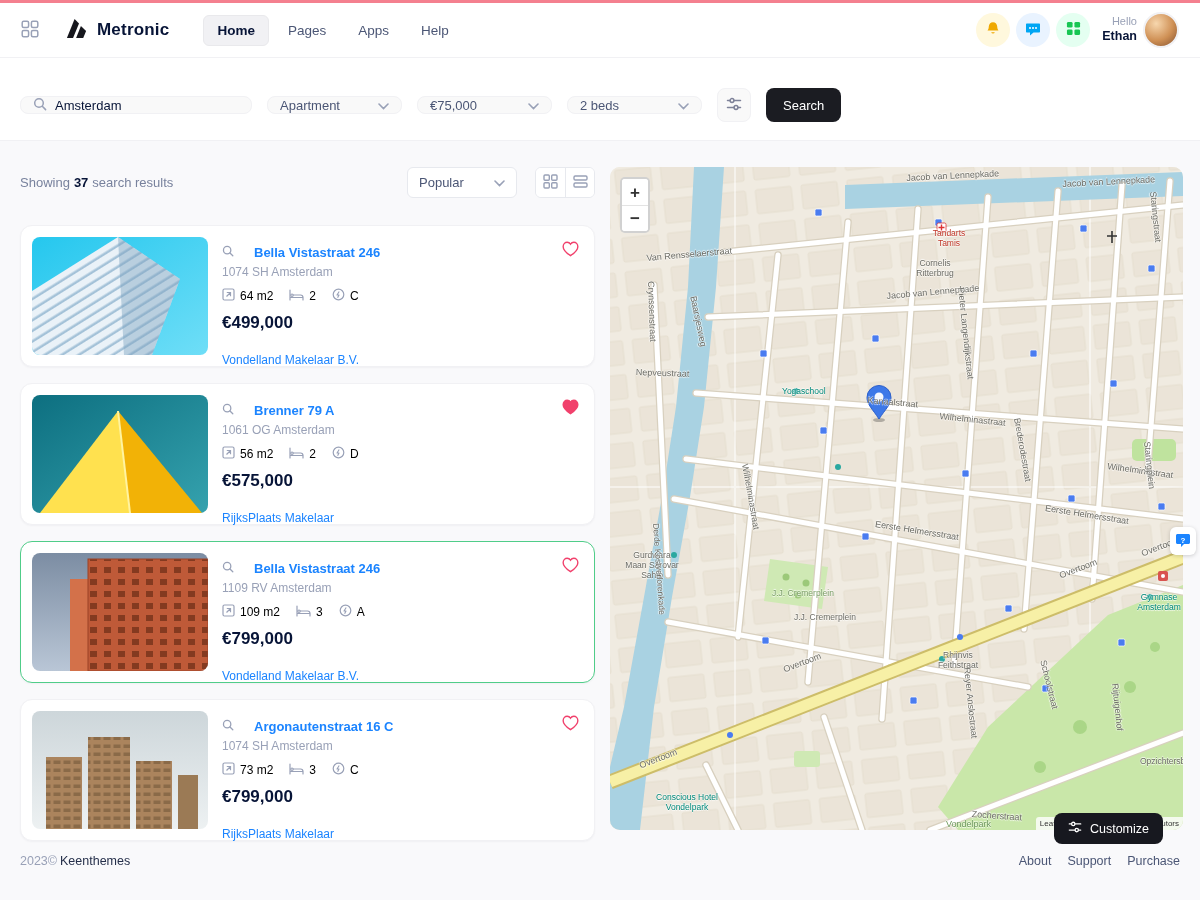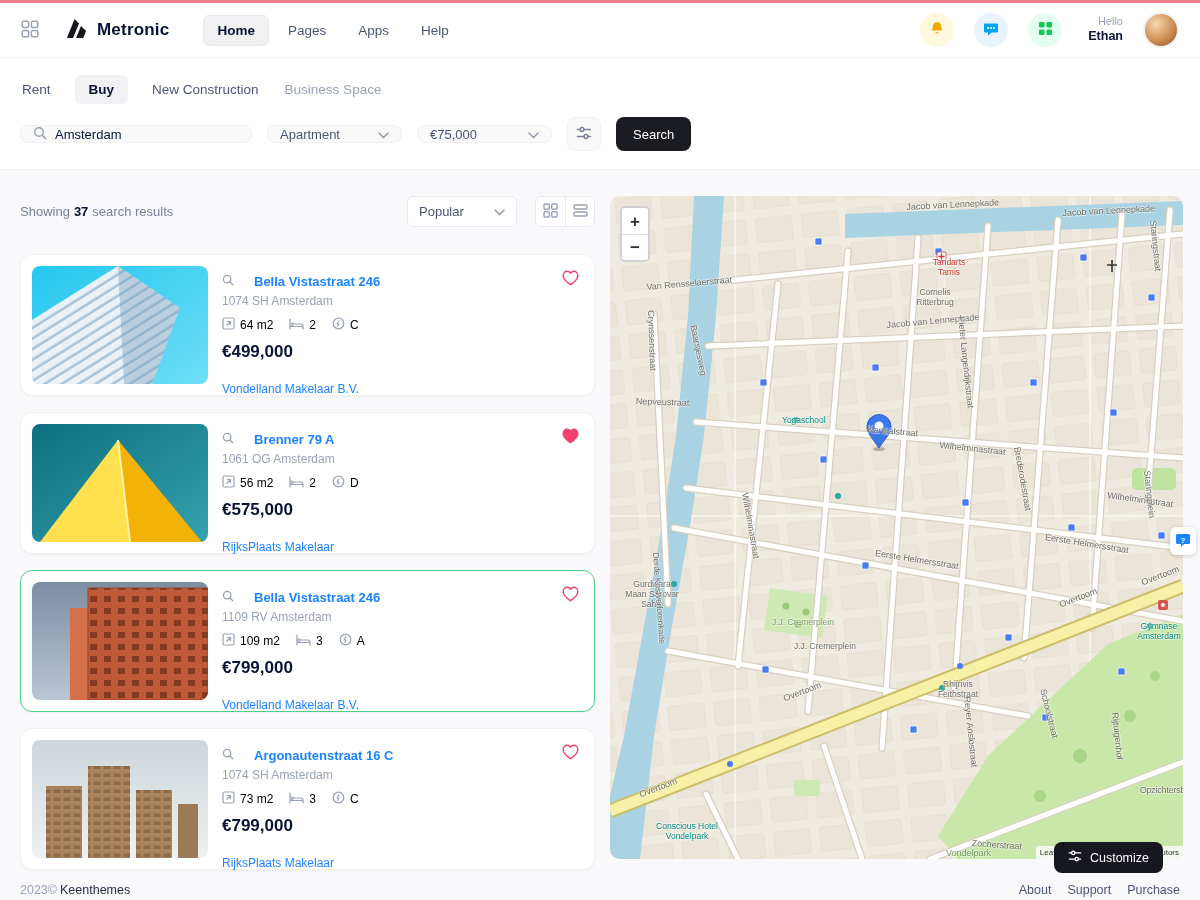--- a/index.html
+++ b/index.html
@@ -7,21 +7,21 @@
 body{font-family:"Liberation Sans",sans-serif;background:#f9f9fb;color:#071437;overflow:hidden;font-size:13px;position:relative}
 .accent-line{height:3px;background:#f4808f}
 .header{height:55px;background:#fff;display:flex;align-items:center;padding:0 21px;border-bottom:1px solid #f1f1f4}
 .hdr-left{display:flex;align-items:center;gap:25px}
 .icon-btn{background:none;border:none;cursor:pointer;display:flex;align-items:center;justify-content:center}
 .logo{display:flex;align-items:center;gap:8px;cursor:pointer}
 .logo-text{font-size:17px;font-weight:bold;letter-spacing:.2px;color:#071437}
 .nav{display:flex;align-items:center;gap:6px;margin-left:34px}
 .nav a{padding:7px 13px;border-radius:6px;color:#4b5675;font-size:13.5px;text-decoration:none;cursor:pointer}
 .nav a.active{background:#f1f1f4;color:#071437;font-weight:bold;border:1px solid #e9e9ec}
-.hdr-right{margin-left:auto;display:flex;align-items:center;gap:20px}
+.hdr-right{margin-left:auto;display:flex;align-items:center;gap:6px}
 .pill-icon{width:34px;height:34px;border-radius:50%;display:flex;align-items:center;justify-content:center;border:none;cursor:pointer}
 .pill-yellow{background:#fff8dd}.pill-blue{background:#e9f3ff}.pill-green{background:#e4fff1}
 .greet{display:flex;flex-direction:column;align-items:flex-end;line-height:1.25;margin-left:6px}
 .greet .g1{font-size:11px;color:#99a1b7}.greet .g2{font-size:12.5px;font-weight:bold;color:#071437}
 .avatar{width:36px;height:36px;border-radius:50%;background:radial-gradient(circle at 35% 30%,#f7d7ae,#cf9055 55%,#8a5631 95%);border:2px solid #f1f1f4;cursor:pointer}
 .filters{background:#fff;padding:17px 20px 18px;border-bottom:1px solid #f1f1f4}
 .tabs{display:flex;align-items:center;gap:22px}
 .tab{color:#4b5675;font-size:13.5px;cursor:pointer;padding:7px 2px}
 .tab.active{background:#f1f1f4;border-radius:6px;padding:7px 14px;font-weight:bold;color:#071437}
 .tab.muted{color:#99a1b7}
@@ -129,42 +129,42 @@
     </button>
     <div class="greet">
       <span class="g1">Hello</span>
       <span class="g2">Ethan</span>
     </div>
     <div class="avatar"></div>
   </div>
 </header>
 
 <section class="filters">
-  <div class="tabs">
-    <span class="tab">Rent</span>
-    <span class="tab active">Buy</span>
-    <span class="tab">New Construction</span>
-    <span class="tab muted">Business Space</span>
-  </div>
   <div class="search-row">
     <div class="field search-field">
       <span><svg width="14" height="14" viewBox="0 0 14 14">
             <circle cx="6" cy="6" r="4.3" fill="none" stroke="#99a1b7" stroke-width="1.5"></circle>
             <line x1="9.3" y1="9.3" x2="12.6" y2="12.6" stroke="#99a1b7" stroke-width="1.5" stroke-linecap="round"></line>
           </svg></span>
       <input type="text" value="Amsterdam" style="">
     </div>
     <div class="field select">
       <span>Apartment</span>
       <span><svg width="11" height="7" viewBox="0 0 11 7">
             <path d="M1 1l4.5 4.5L10 1" fill="none" stroke="#99a1b7" stroke-width="1.6" stroke-linecap="round"></path>
           </svg></span>
     </div>
     <div class="field select">
       <span>€75,000</span>
+      <span><svg width="11" height="7" viewBox="0 0 11 7">
+            <path d="M1 1l4.5 4.5L10 1" fill="none" stroke="#99a1b7" stroke-width="1.6" stroke-linecap="round"></path>
+          </svg></span>
+    </div>
+    <div class="field select">
+      <span>2 beds</span>
       <span><svg width="11" height="7" viewBox="0 0 11 7">
             <path d="M1 1l4.5 4.5L10 1" fill="none" stroke="#99a1b7" stroke-width="1.6" stroke-linecap="round"></path>
           </svg></span>
     </div>
     <button class="sliders-btn">
       <span><svg width="16" height="16" viewBox="0 0 16 16" fill="none" stroke="#7e8299" stroke-width="1.5" stroke-linecap="round">
             <line x1="1.5" y1="4.5" x2="14.5" y2="4.5"></line>
             <line x1="1.5" y1="11.5" x2="14.5" y2="11.5"></line>
             <circle cx="6" cy="4.5" r="1.9" fill="#f9f9f9"></circle>
             <circle cx="10" cy="11.5" r="1.9" fill="#f9f9f9"></circle>

